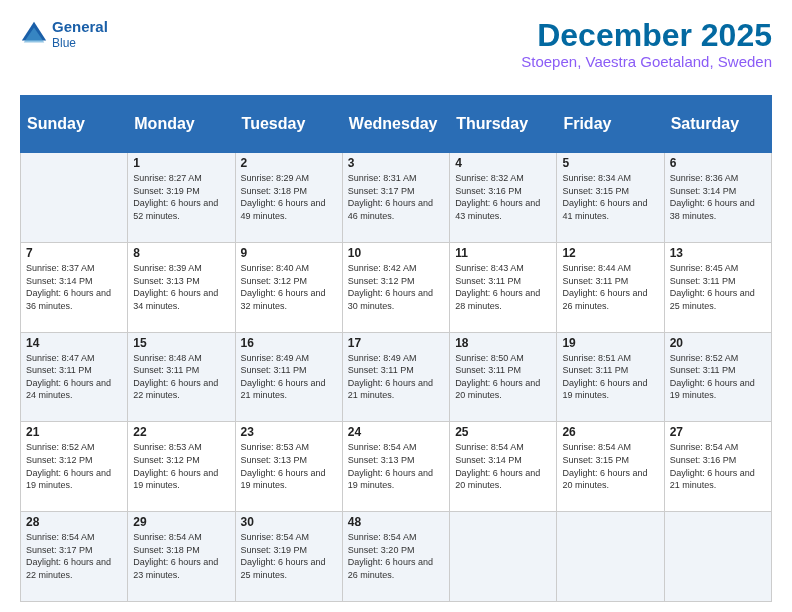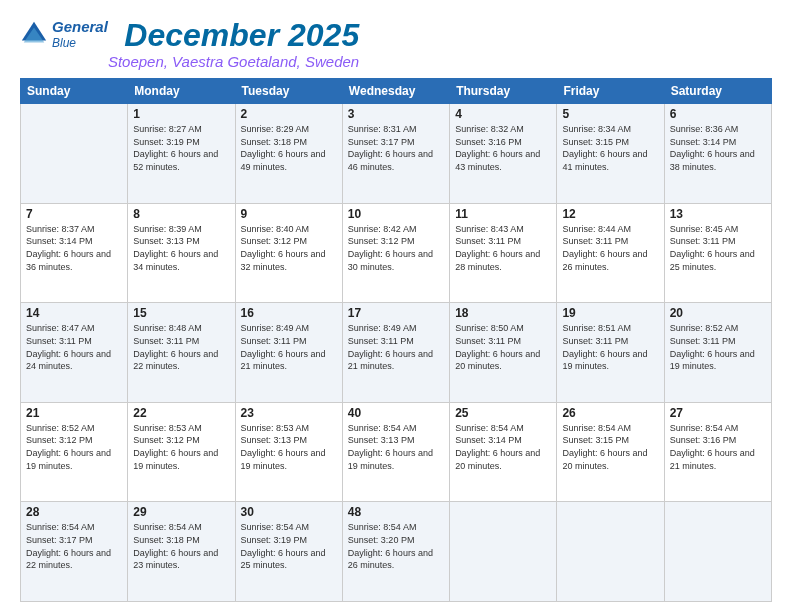--- a/index.html
+++ b/index.html
@@ -12,23 +12,23 @@
     }
     .page {
       width: 792px;
       height: 612px;
       padding: 18px 20px 10px 20px;
       display: flex;
       flex-direction: column;
     }
     .header {
       display: flex;
+      justify-content: space-between;
       align-items: flex-start;
-      margin-bottom: 8px;
-      font-style: italic;
+      margin-bottom: 25px;
     }
     .logo {
       display: flex;
       align-items: center;
       gap: 4px;
     }
     .logo-text {
       font-size: 14px;
       line-height: 1.2;
       color: #333;
@@ -52,23 +52,23 @@
       color: #8b5cf6;
     }
     .calendar {
       width: 100%;
       border-collapse: collapse;
       flex: 1;
     }
     .calendar th {
       background: #2a6db5;
       color: #fff;
-      font-size: 12px;
+      font-size: 16px;
       font-weight: bold;
-      padding: 5px 6px;
+      padding: 19px 6px;
       text-align: left;
       border: 1px solid #2a6db5;
     }
     .calendar td {
       vertical-align: top;
       border: 1px solid #ccc;
       padding: 3px 5px;
       width: calc(100% / 7);
       font-size: 9.5px;
       color: #333;
@@ -220,21 +220,21 @@
           </td>
           <td>
             <div class="day-number">22</div>
             <div class="day-info">Sunrise: 8:53 AM<br>Sunset: 3:12 PM<br>Daylight: 6 hours and 19 minutes.</div>
           </td>
           <td>
             <div class="day-number">23</div>
             <div class="day-info">Sunrise: 8:53 AM<br>Sunset: 3:13 PM<br>Daylight: 6 hours and 19 minutes.</div>
           </td>
           <td>
-            <div class="day-number">40</div>
+            <div class="day-number">24</div>
             <div class="day-info">Sunrise: 8:54 AM<br>Sunset: 3:13 PM<br>Daylight: 6 hours and 19 minutes.</div>
           </td>
           <td>
             <div class="day-number">25</div>
             <div class="day-info">Sunrise: 8:54 AM<br>Sunset: 3:14 PM<br>Daylight: 6 hours and 20 minutes.</div>
           </td>
           <td>
             <div class="day-number">26</div>
             <div class="day-info">Sunrise: 8:54 AM<br>Sunset: 3:15 PM<br>Daylight: 6 hours and 20 minutes.</div>
           </td>

